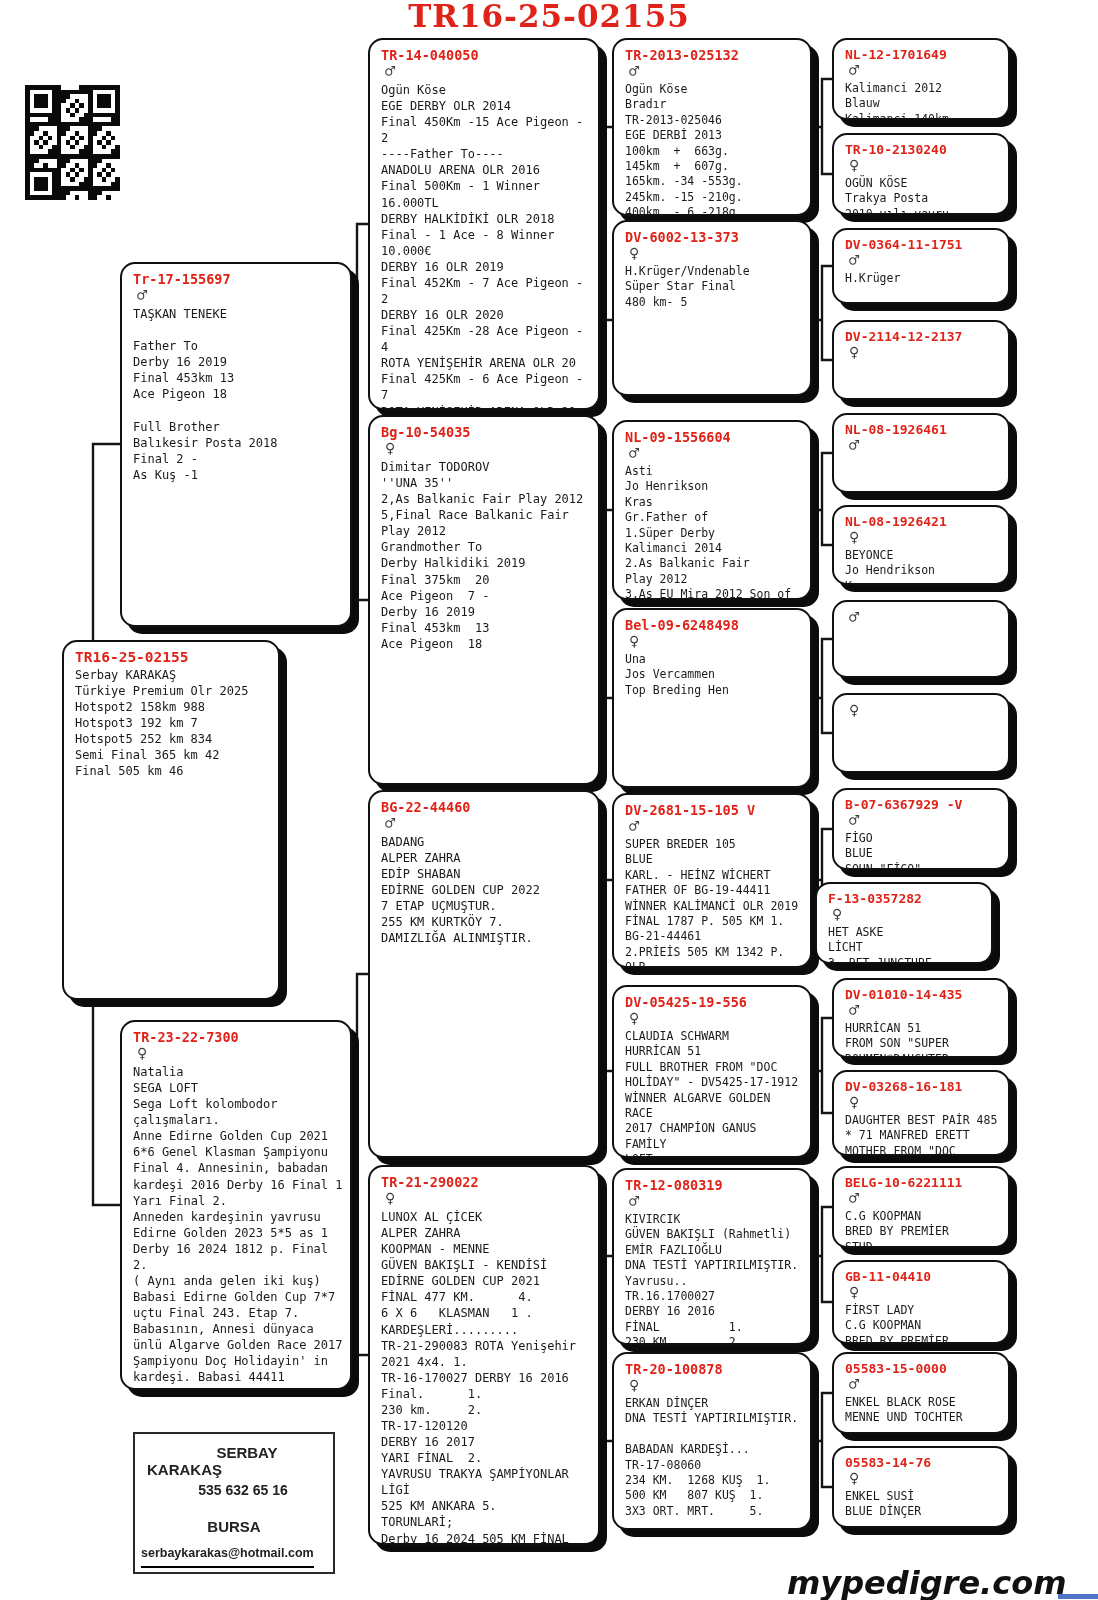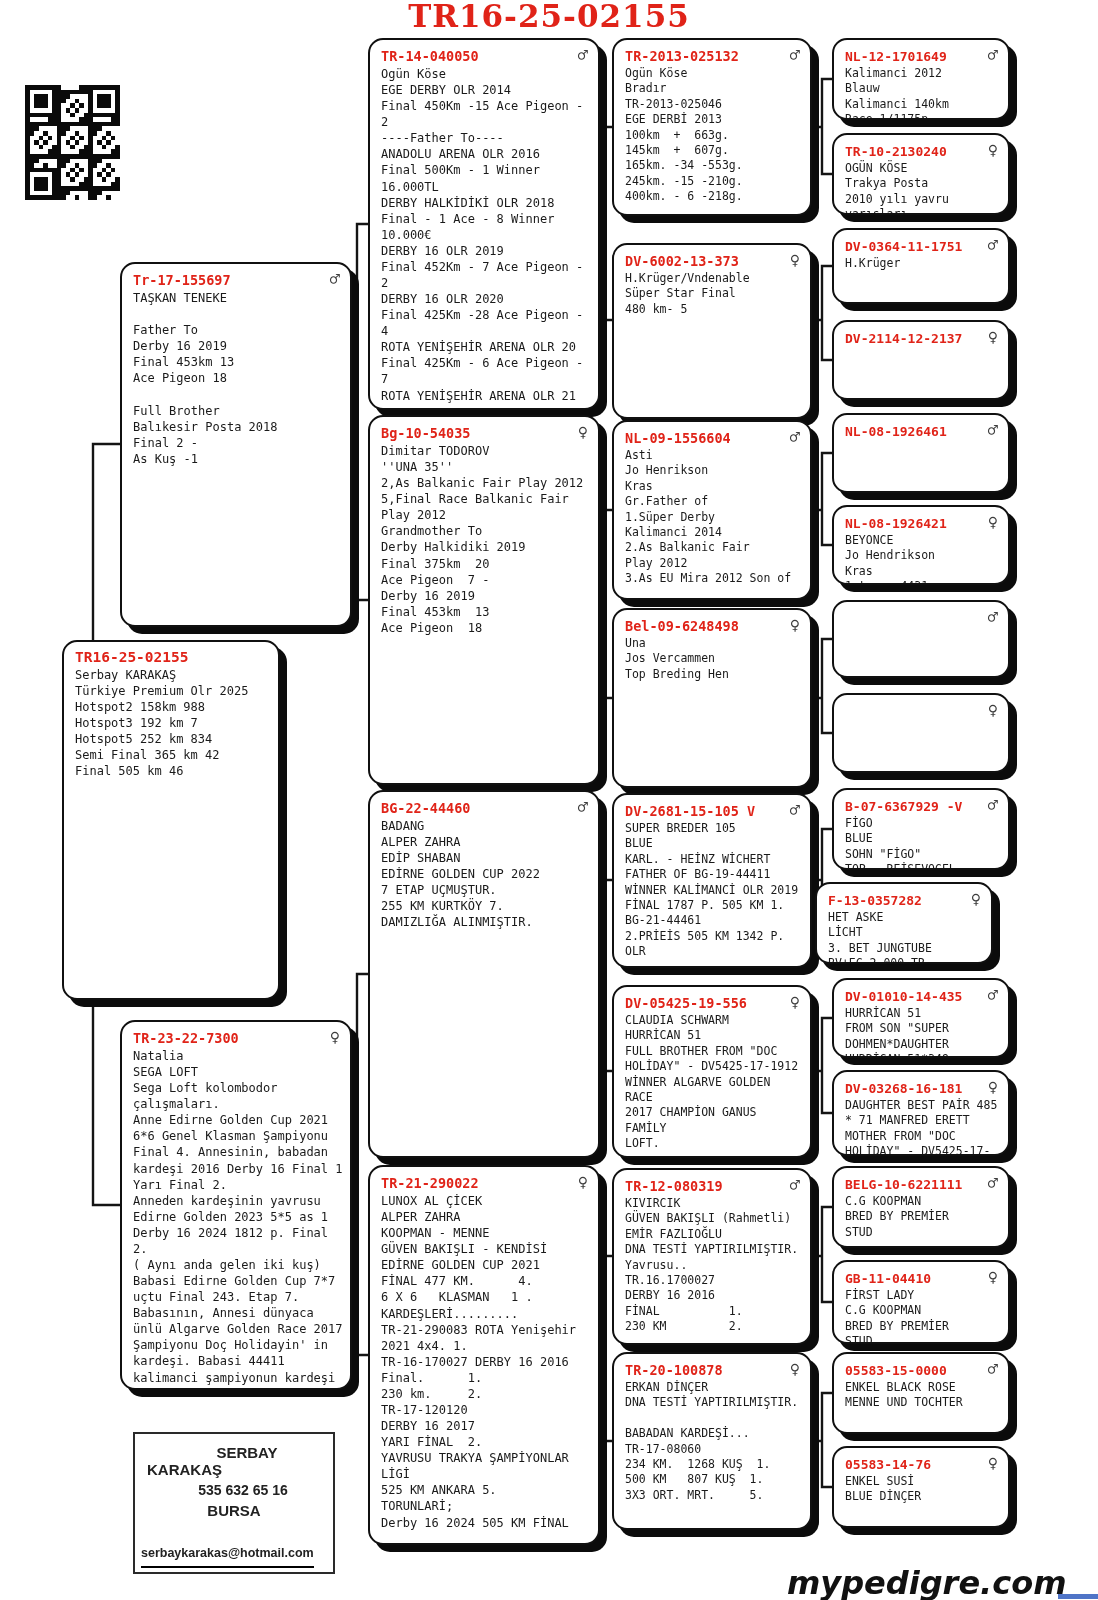--- a/index.html
+++ b/index.html
@@ -12,21 +12,21 @@
     font-family:"DejaVu Serif",serif;font-weight:bold;font-size:31px;
     color:#e02318;letter-spacing:1px;
   }
   #tree-lines{position:absolute;left:0;top:0;z-index:1;}
   .pbox{
     position:absolute;z-index:2;background:#ffffff;
     border:2.5px solid #101010;border-radius:15px;
     box-shadow:7px 7px 0 #0b0b0b;
     padding:7px 6px 5px 11px;box-sizing:border-box;overflow:hidden;
   }
-  .phead{display:flex;justify-content:space-between;align-items:flex-end;margin-bottom:2px;}
+  .phead{display:flex;justify-content:space-between;align-items:flex-start;margin-bottom:2px;flex-direction:column;}
   .pid{font-weight:bold;font-size:13.5px;color:#e02318;white-space:nowrap;}
   .psex{font-size:17px;line-height:1;color:#3d3d3d;margin-left:4px;padding-right:4px;}
   .plines{white-space:pre-wrap;font-size:12px;line-height:1.34;color:#1a1a1a;}
   .col4 .plines{font-size:11.5px;}
   .col5 .pid{font-size:13px;}
   .col5 .plines{font-size:11.5px;}
   .subject .pid{font-size:14.5px;}
   .subject .plines,.col2 .plines{font-size:12px;}
   .qr{
     position:absolute;left:25px;top:85px;width:95px;height:115px;z-index:2;
@@ -36,21 +36,21 @@
   .qr i.qm{background:#0a0a0a;}
   .contact-box{
     position:absolute;left:133px;top:1432px;width:202px;height:142px;z-index:2;
     border:2px solid #2a2a2a;background:#fff;box-sizing:border-box;
     font-family:"Liberation Sans",sans-serif;font-weight:bold;color:#222;
     padding:10px 8px 6px 8px;
   }
   .contact-box .c1{text-align:center;font-size:15px;padding-left:26px;}
   .contact-box .c2{text-align:left;font-size:15px;padding-left:4px;}
   .contact-box .c3{text-align:center;font-size:14px;padding-left:18px;margin-top:4px;}
-  .contact-box .c4{text-align:center;font-size:15px;margin-top:4px;}
+  .contact-box .c4{text-align:center;font-size:15px;margin-top:20px;}
   .contact-box .c5{
     position:absolute;left:6px;bottom:4px;font-size:12.5px;
     border-bottom:2px solid #000000;padding-bottom:6px;white-space:nowrap;
   }
   .footer-brand{
     position:absolute;left:787px;top:1564px;z-index:2;
     font-family:"DejaVu Sans",sans-serif;font-weight:bold;font-style:italic;
     font-size:32px;color:#111;
   }
   .footer-line{position:absolute;left:1058px;top:1594px;width:40px;height:5px;background:#4f74c7;z-index:3;}
@@ -760,21 +760,21 @@
   <div class="plines">Ogün Köse
 Bradır
 TR-2013-025046
 EGE DERBİ 2013
 100km  +  663g.
 145km  +  607g.
 165km. -34 -553g.
 245km. -15 -210g.
 400km. - 6 -218g.</div>
 </div>
-<div class="pbox col4" style="left:612px;top:243px;width:200px;height:176px">
+<div class="pbox col4" style="left:612px;top:220px;width:200px;height:176px">
   <div class="phead">
       <span class="pid">DV-6002-13-373</span>
       <span class="psex">♀</span>
     </div>
   <div class="plines">H.Krüger/Vndenable
 Süper Star Final
 480 km- 5</div>
 </div>
 <div class="pbox col4" style="left:612px;top:420px;width:200px;height:180px">
   <div class="phead">

